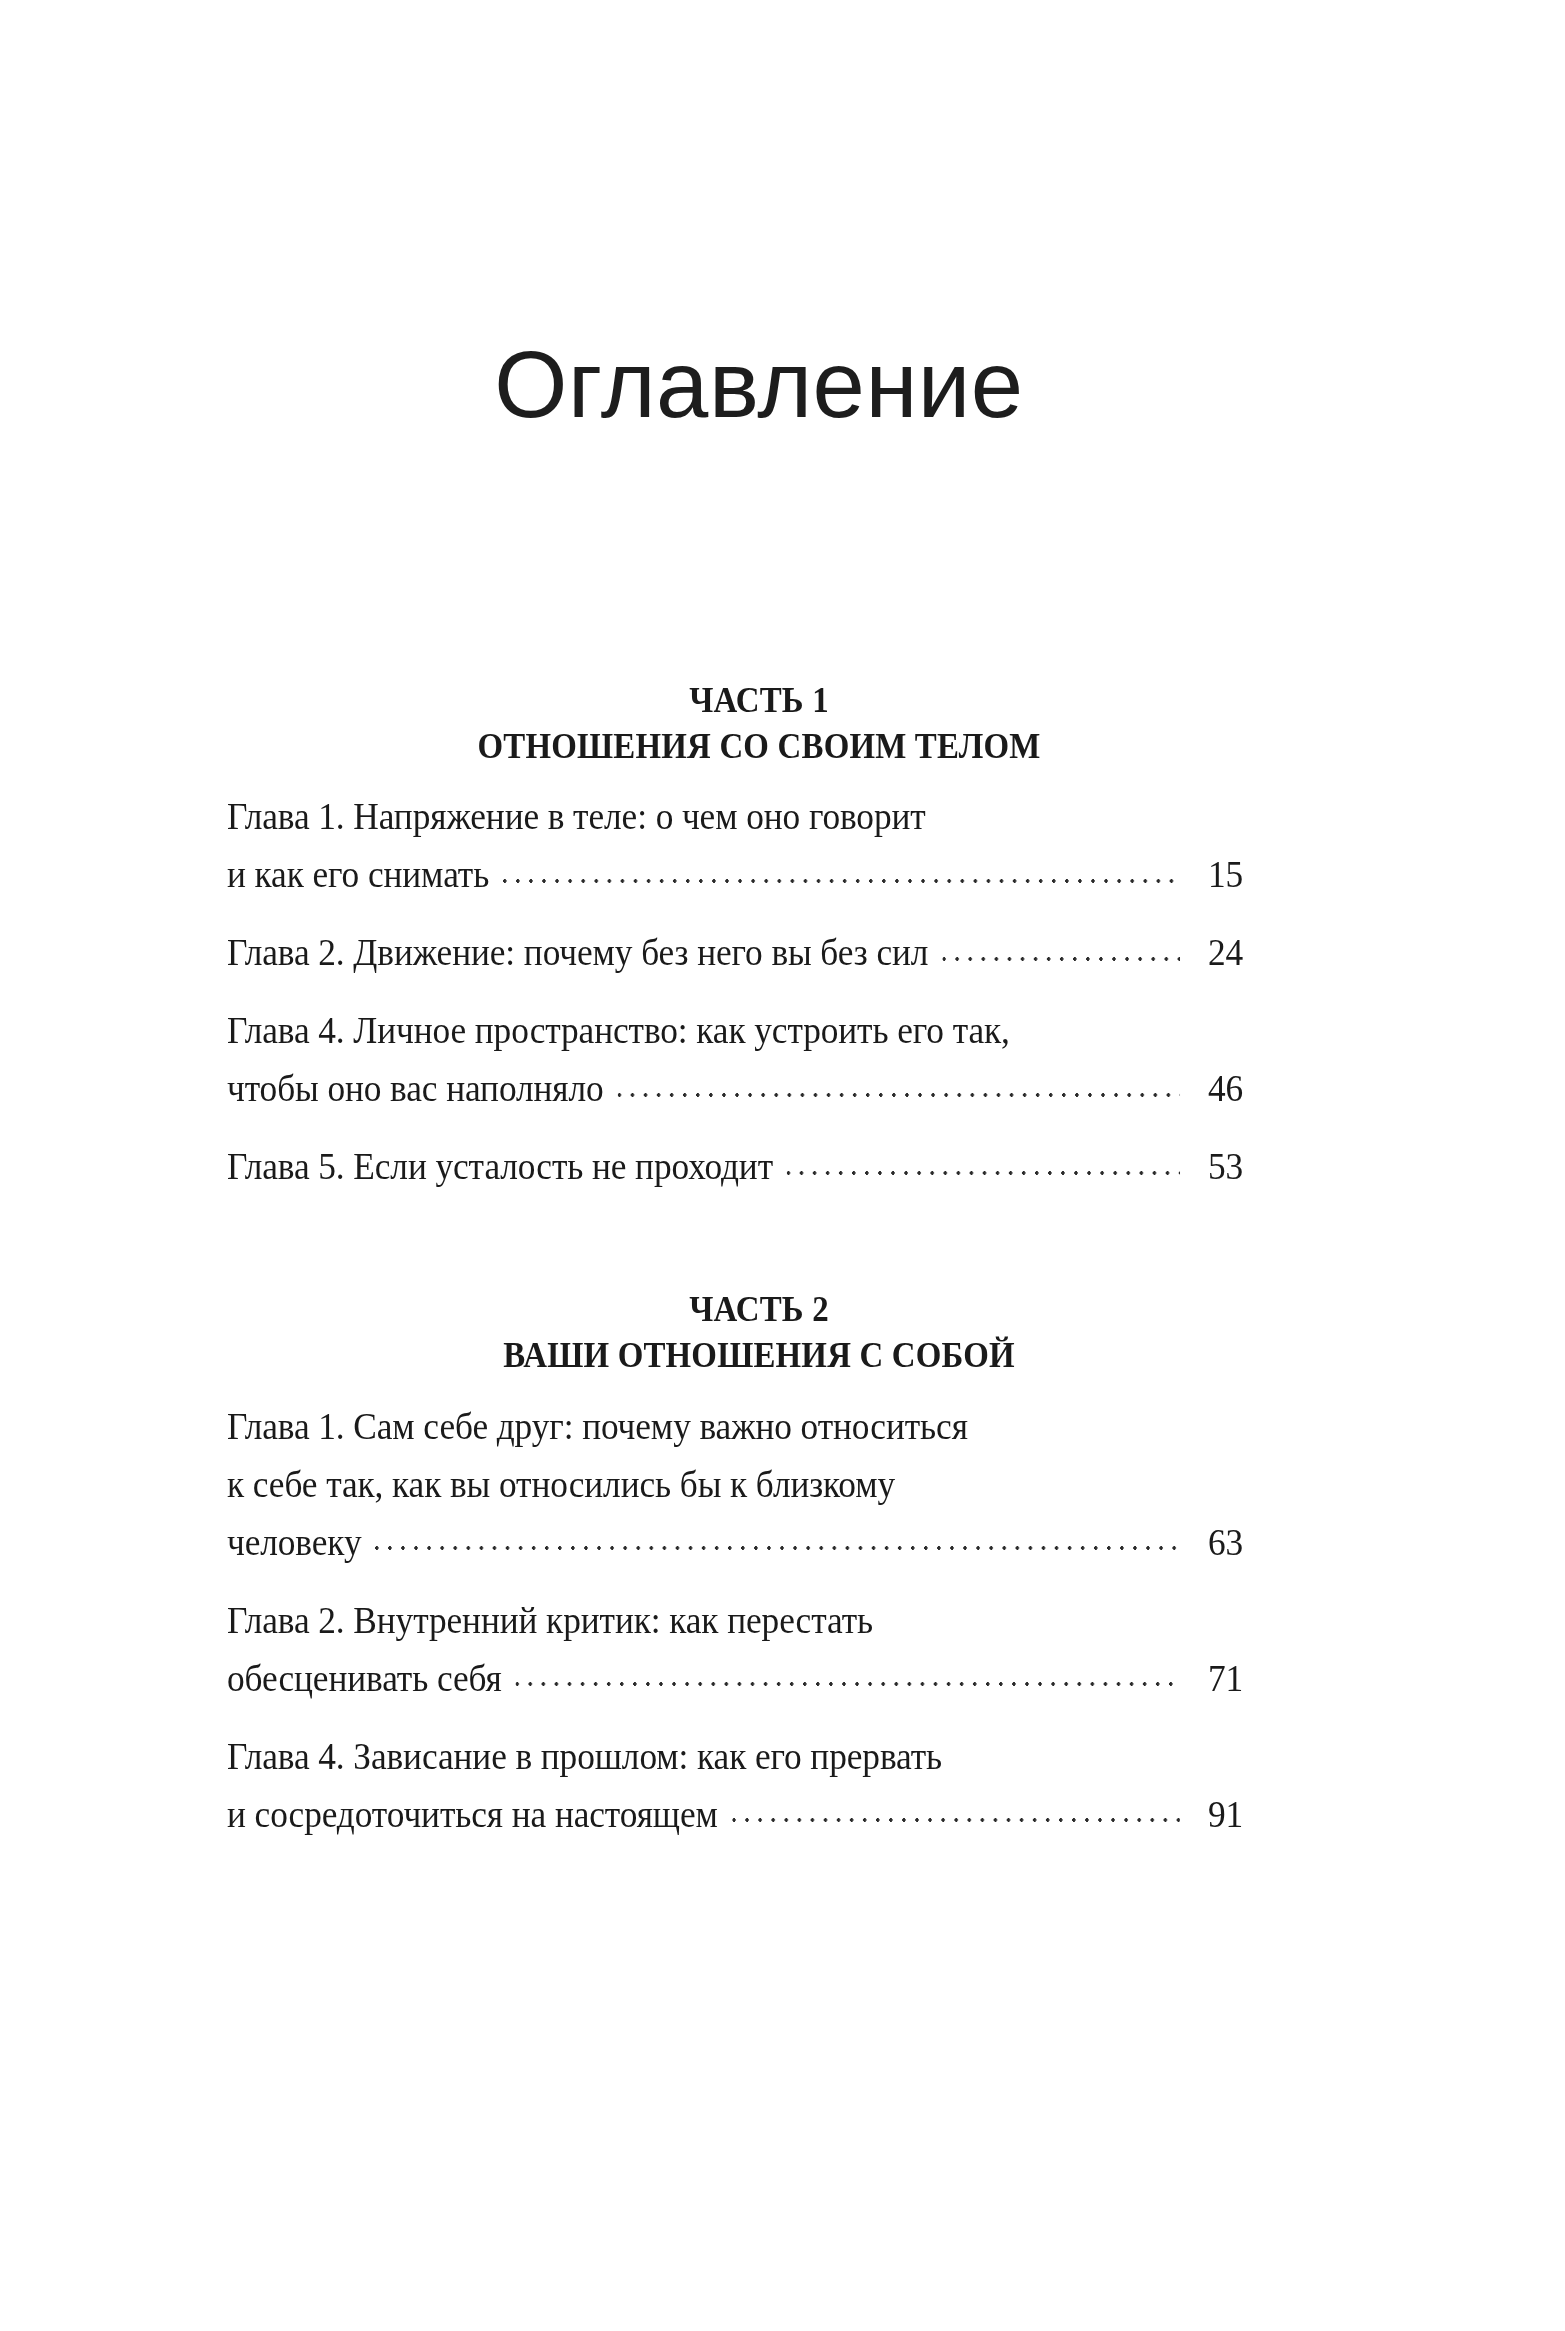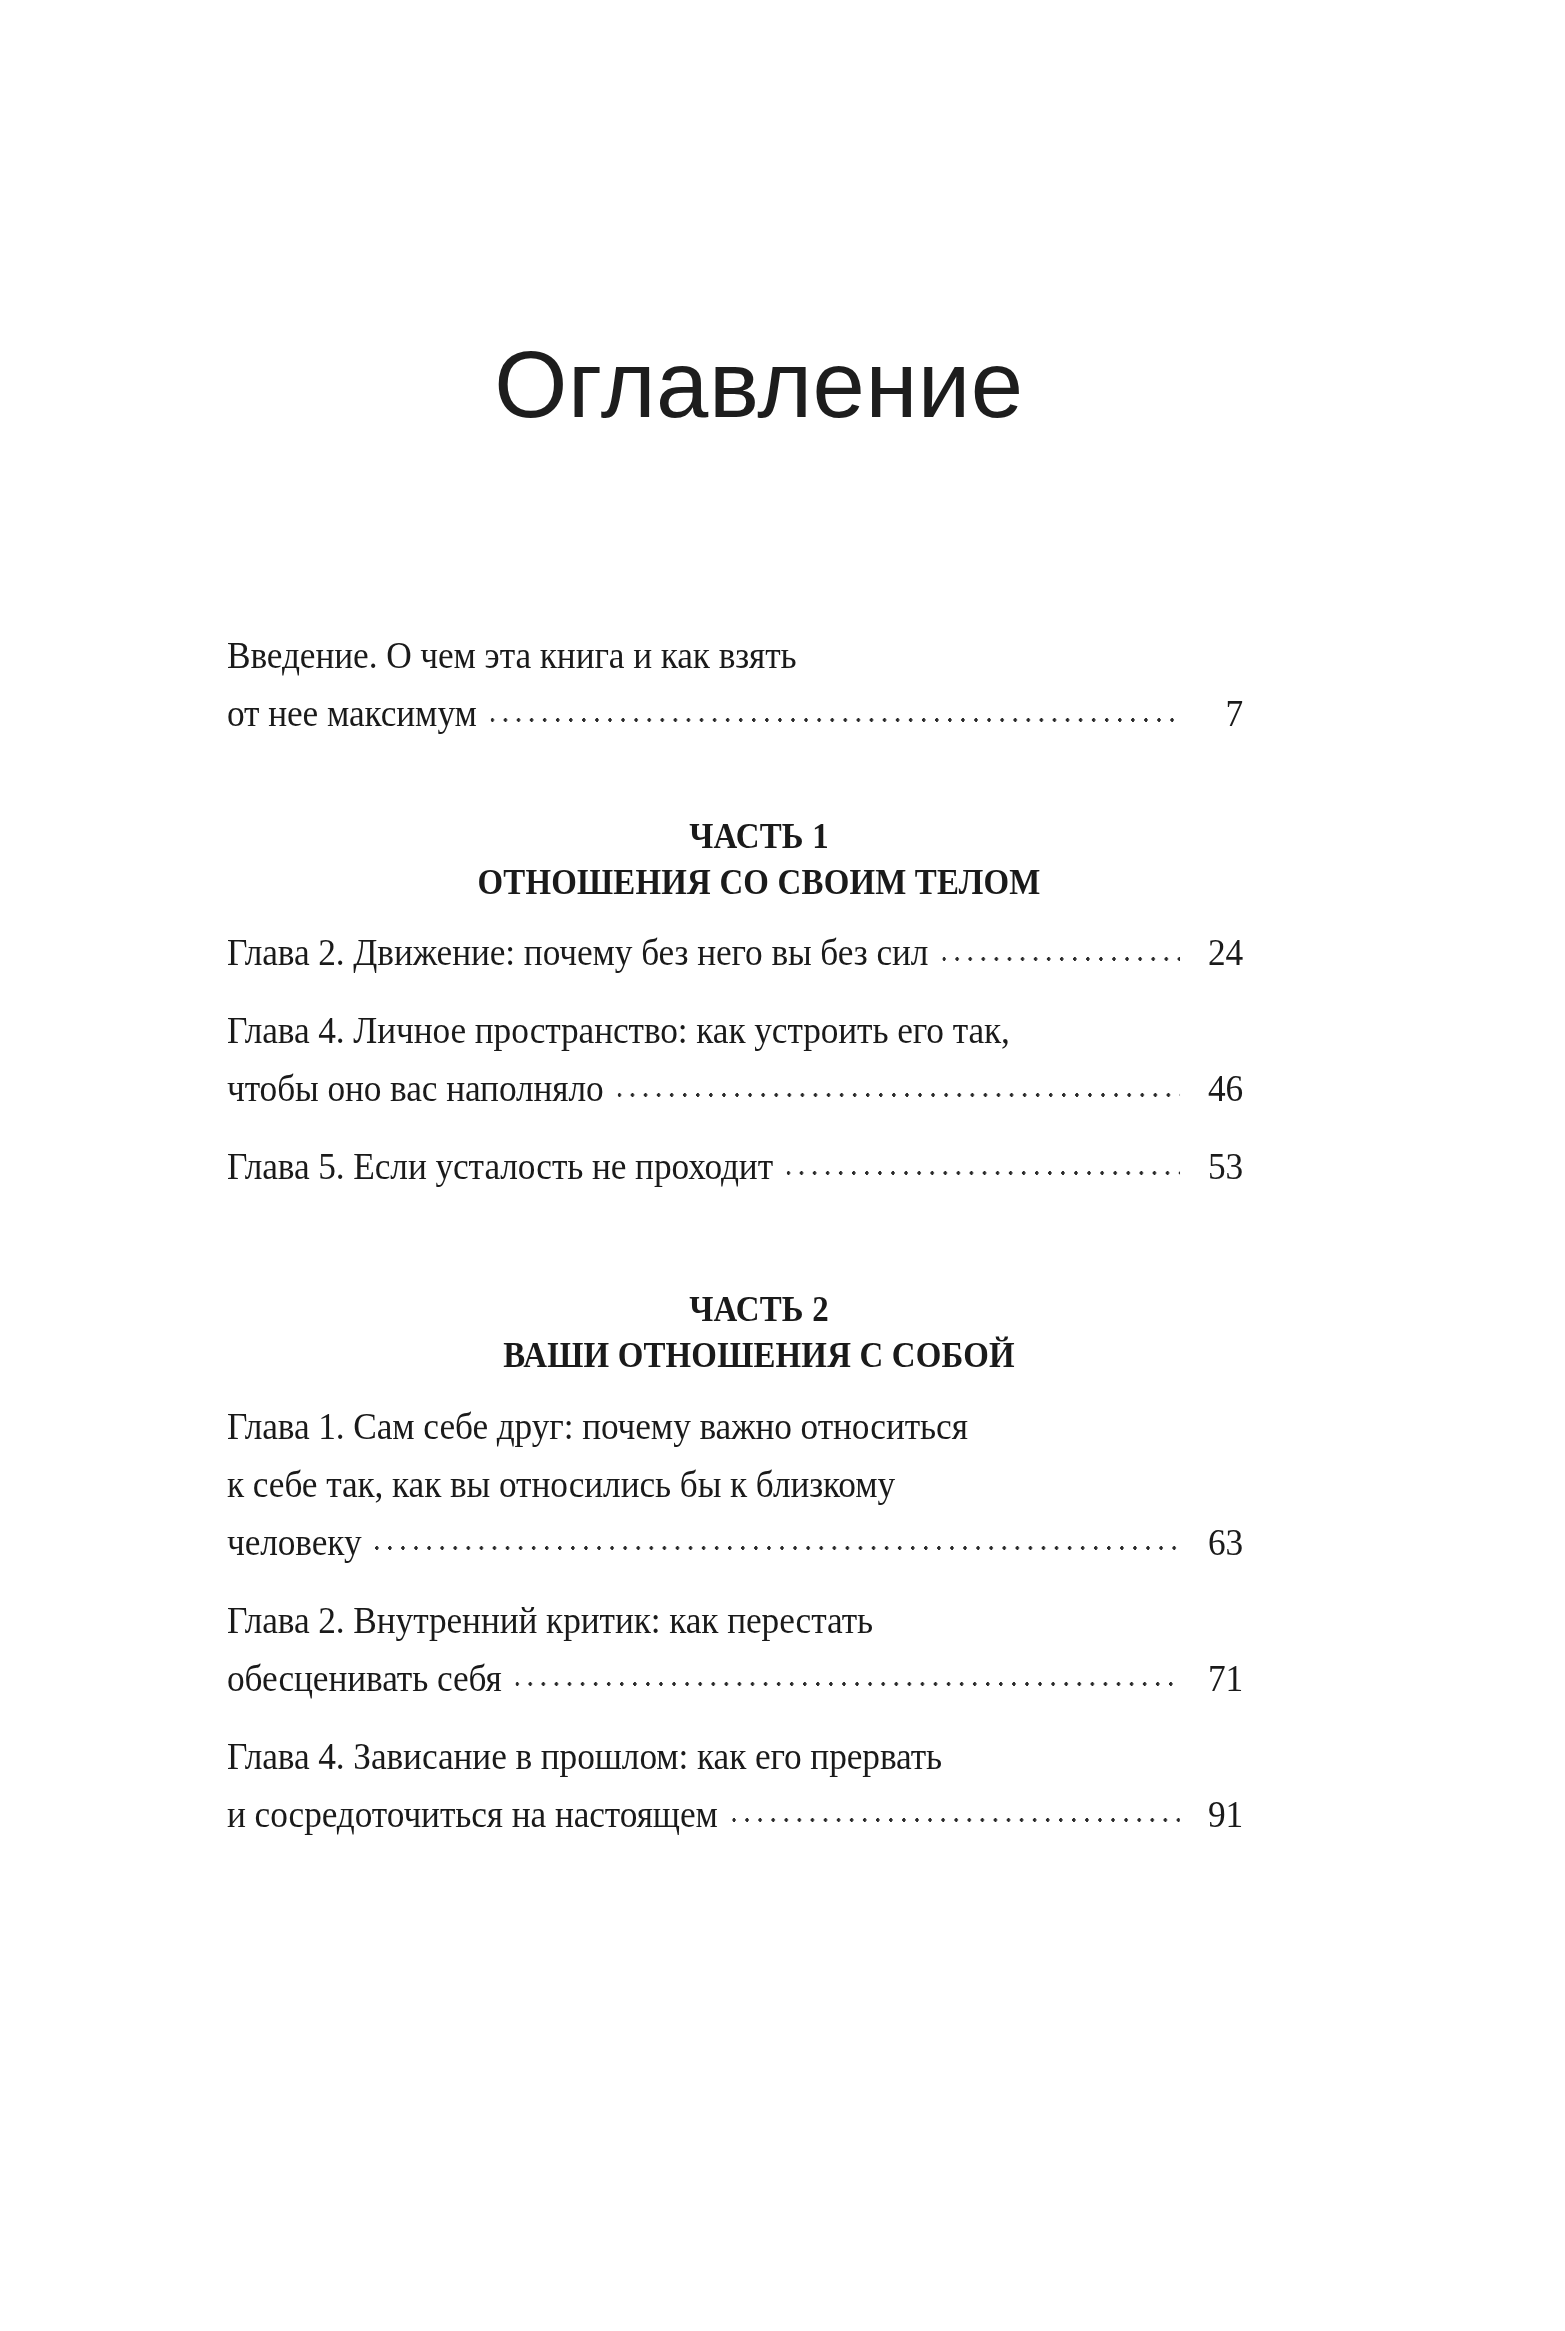--- a/index.html
+++ b/index.html
@@ -129,38 +129,38 @@
   .gap-part2-before  { height: 71px; }
 </style>
 </head>
 <body>
 
 <div class="page">
 
   <h1 class="toc-title">Оглавление</h1>
 
   <div class="toc-body">
-      <div class="toc-entry">
-        <div class="line plain">
-          <span class="txt">Введение. О чем эта книга и как взять</span>
-          <span class="spacer"></span>
-        </div>
-        <div class="line">
-          <span class="txt">от нее максимум</span>
-          <span class="leader"></span>
-          <span class="pageno">7</span>
-        </div>
-      </div>
       <div class="gap-before-part"></div>
       <div class="part-head">
         <span class="part-num">ЧАСТЬ 1</span>
         <span class="part-title">ОТНОШЕНИЯ СО СВОИМ ТЕЛОМ</span>
       </div>
       <div class="gap-after-part"></div>
       <div class="toc-entry">
+        <div class="line plain">
+          <span class="txt">Глава 1. Напряжение в теле: о чем оно говорит</span>
+          <span class="spacer"></span>
+        </div>
+        <div class="line">
+          <span class="txt">и как его снимать</span>
+          <span class="leader"></span>
+          <span class="pageno">15</span>
+        </div>
+      </div>
+      <div class="toc-entry">
         <div class="line">
           <span class="txt">Глава 2. Движение: почему без него вы без сил</span>
           <span class="leader"></span>
           <span class="pageno">24</span>
         </div>
       </div>
       <div class="toc-entry">
         <div class="line plain">
           <span class="txt">Глава 4. Личное пространство: как устроить его так,</span>
           <span class="spacer"></span>

